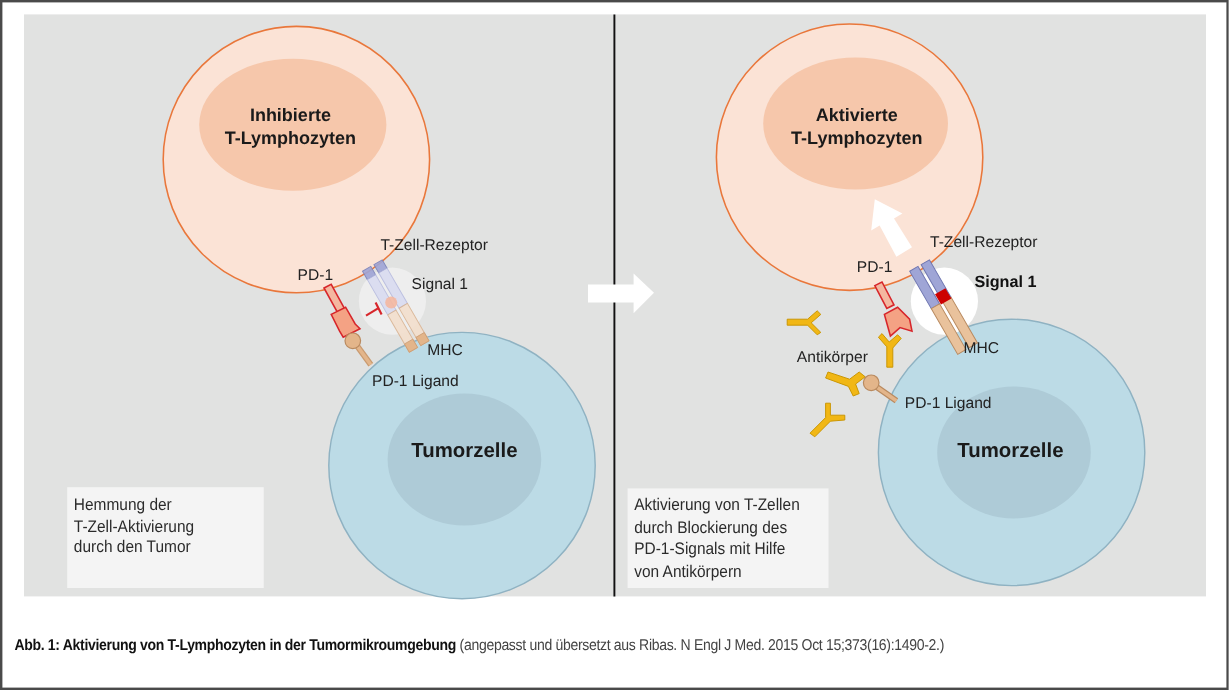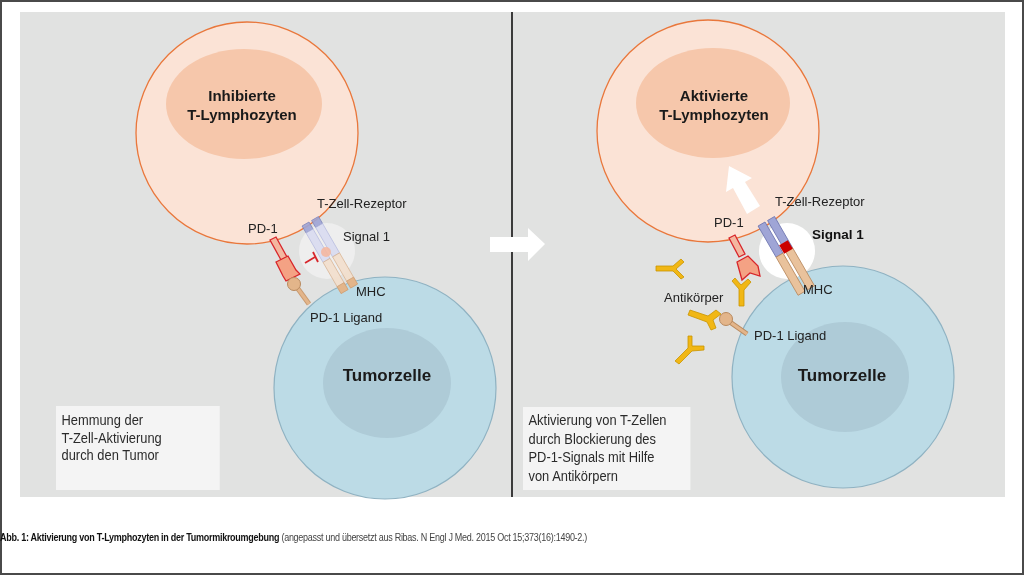--- a/index.html
+++ b/index.html
@@ -5,21 +5,21 @@
   html, body { margin:0; padding:0; background:#ffffff; }
   body { width:1024px; height:575px; position:relative; overflow:hidden; font-family:"Liberation Sans", sans-serif; }
   .frame { position:absolute; left:0; top:0; width:1020px; height:571px; border:2px solid #4a4a4a; background:#fff; }
   svg.diagram { position:absolute; left:0; top:0; }
   .lbl { font-family:"Liberation Sans", sans-serif; font-size:13px; fill:#222; }
   .lbl-bold { font-family:"Liberation Sans", sans-serif; font-size:13.5px; font-weight:bold; fill:#111; }
   .cell-title { font-family:"Liberation Sans", sans-serif; font-size:15px; font-weight:bold; fill:#1a1a1a; }
   .tumor-title { font-family:"Liberation Sans", sans-serif; font-size:17px; font-weight:bold; fill:#1a1a1a; }
   .note { position:absolute; background:#f4f4f4; color:#2b2b2b; font-family:"Liberation Sans", sans-serif; font-size:14px; line-height:17.5px; padding:6px 6px; box-sizing:border-box; transform:scaleX(0.92); transform-origin:left top; }
   .note span { display:block; white-space:nowrap; }
-  .caption { position:absolute; left:0; top:528px; width:1000px; font-family:"Liberation Sans", sans-serif; font-size:10px; line-height:19px; color:#444; letter-spacing:-0.3px; }
+  .caption { position:absolute; left:12px; top:528px; width:1000px; font-family:"Liberation Sans", sans-serif; font-size:13px; line-height:19px; color:#444; letter-spacing:-0.3px; }
   .caption b { color:#111; }
   .caption .cap-inner { transform:scaleX(0.9); transform-origin:left top; width:1100px; }
 </style>
 </head>
 <body>
 
 <div class="frame"></div>
 
 <svg class="diagram" width="1024" height="575" viewBox="0 0 1024 575">
 

